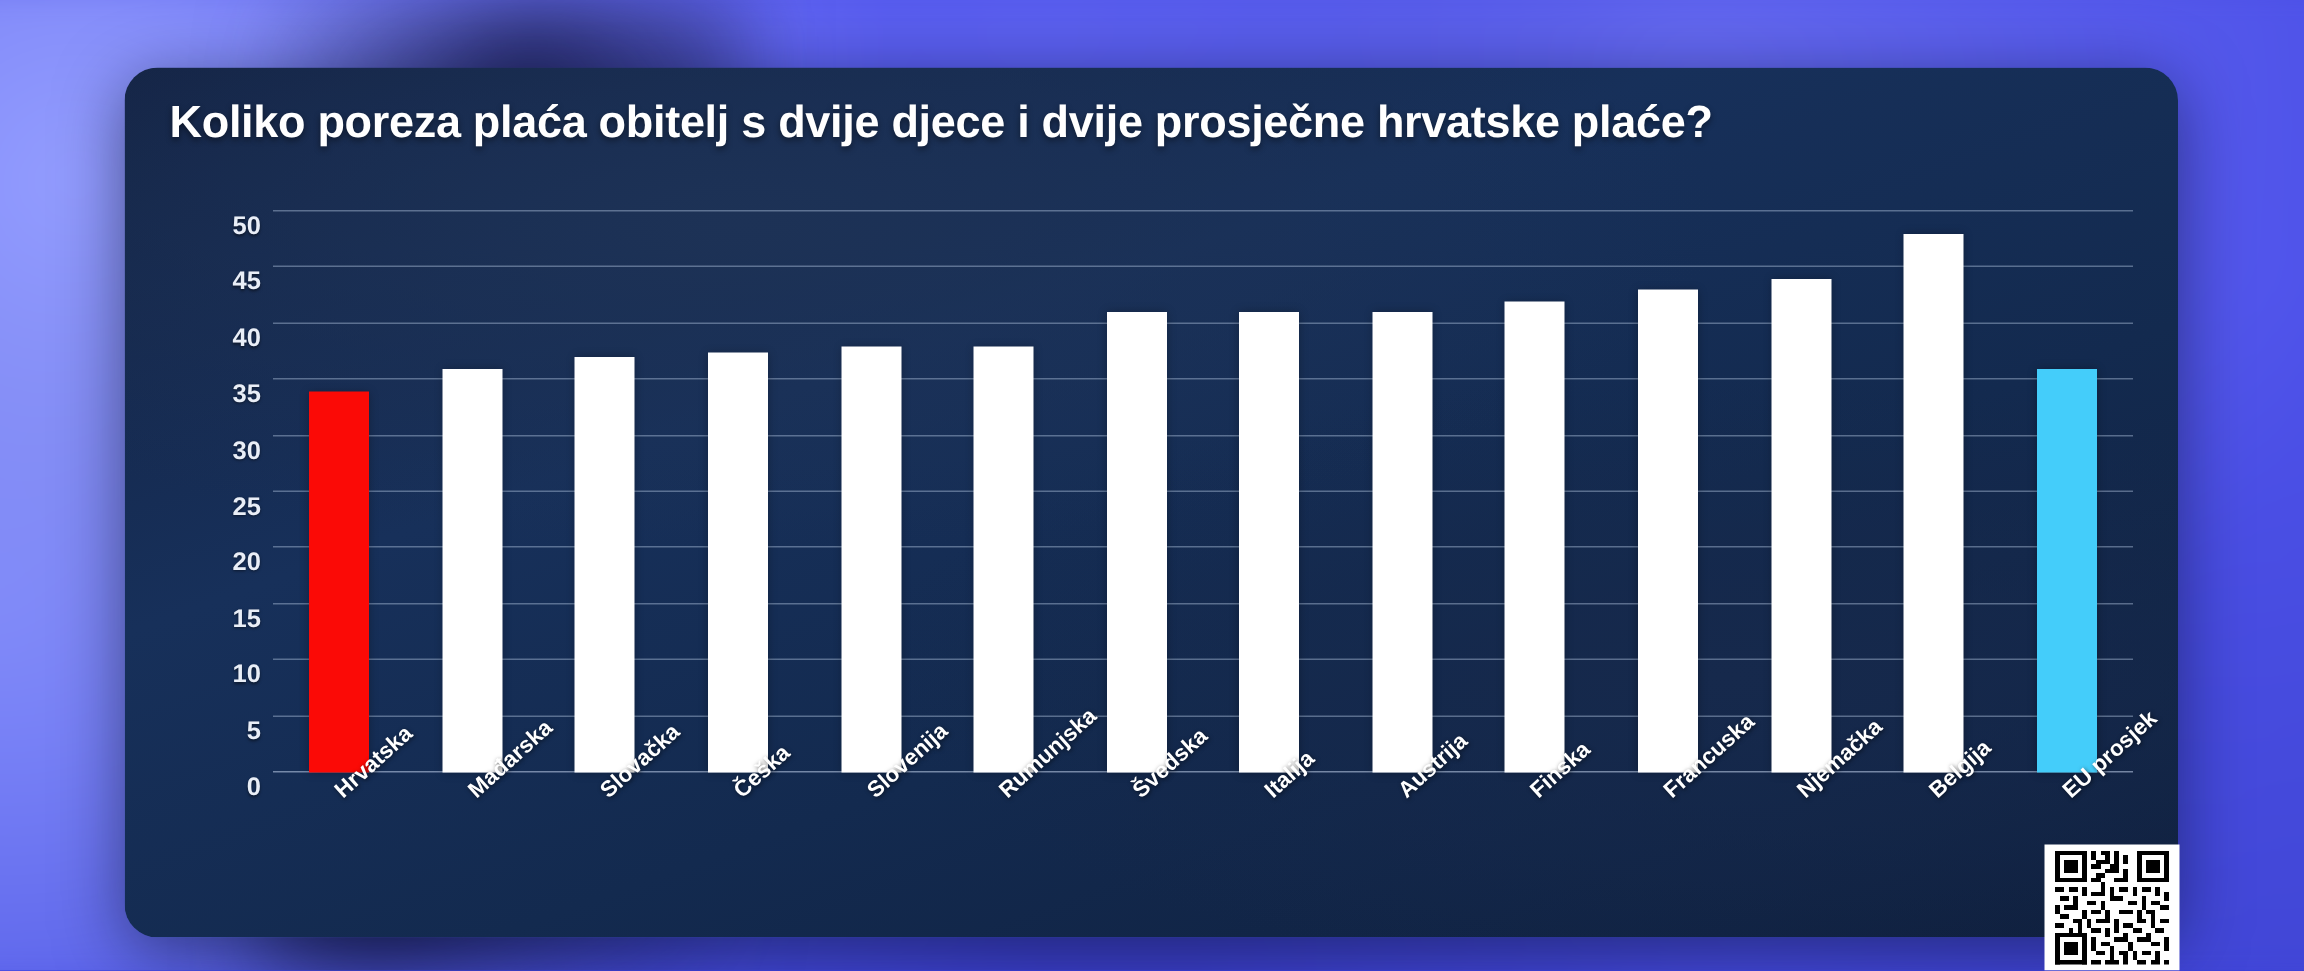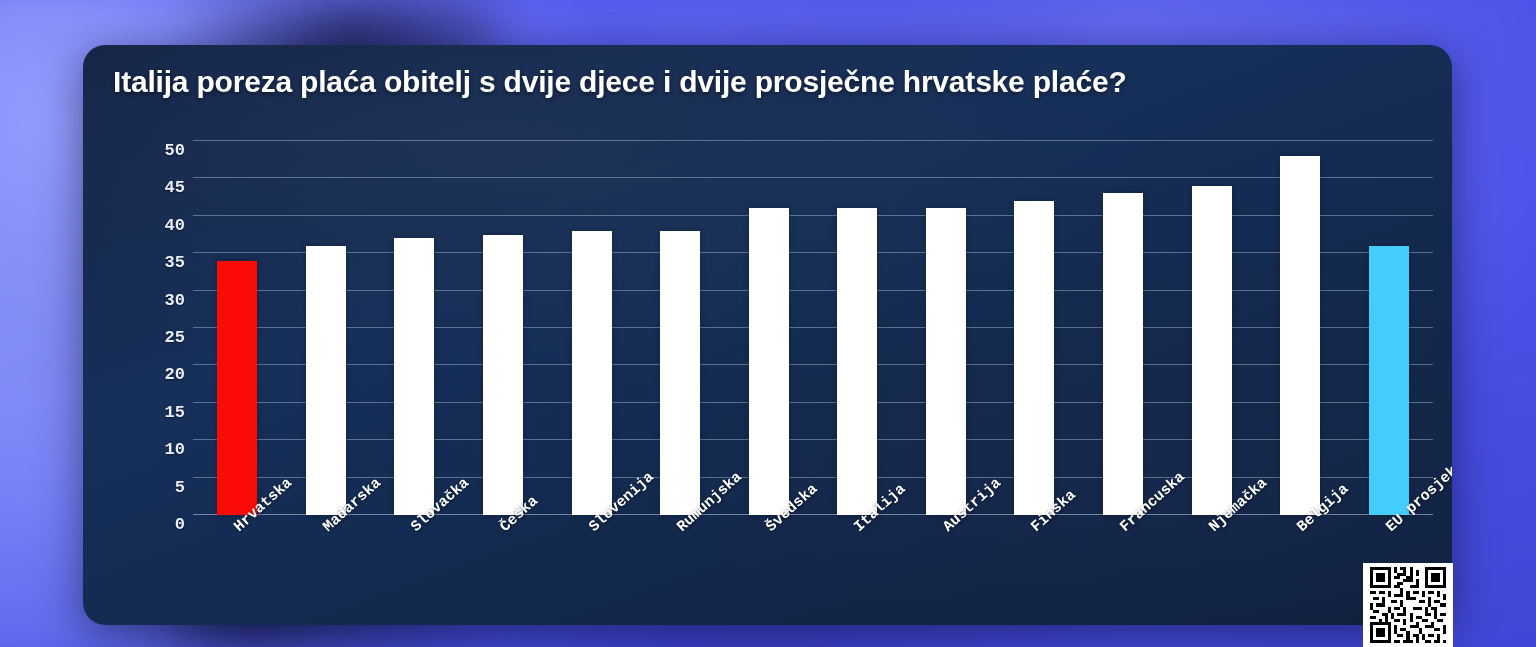--- a/index.html
+++ b/index.html
@@ -58,25 +58,24 @@
     font-size:30px;
     font-weight:bold;
     letter-spacing:-.2px;
     white-space:nowrap;
     text-shadow:0 2px 4px rgba(0,0,0,.45);
   }
 
   
   #plot-area {
     position:absolute;
-    left:110px;  
+    left:99px;  
     top:96px;    
     width:1240px;
     height:374px; 
-    font-family:Liberation Mono, monospace;
   }
 
   .gridline {
     position:absolute;
     left:0; width:100%;
     height:1px;
     background:rgba(186,205,232,.42);
   }
   .gridline.zero { background:rgba(196,214,238,.55); }
 
@@ -142,21 +141,21 @@
   #qr-code svg { display:block; width:100%; height:100%; }
 </style>
 </head>
 <body>
 
 <div id="backdrop"></div>
 <div id="backdrop-dark-streak"></div>
 
 <div id="card">
 
-  <div id="chart-title">Italija poreza plaća obitelj s dvije djece i dvije prosječne hrvatske plaće?</div>
+  <div id="chart-title">Koliko poreza plaća obitelj s dvije djece i dvije prosječne hrvatske plaće?</div>
 
   <div id="plot-area">
     <div id="gridlines">
         <div class="gridline" style="bottom: 100%;"></div>
         <div class="gridline" style="bottom: 90%;"></div>
         <div class="gridline" style="bottom: 80%;"></div>
         <div class="gridline" style="bottom: 70%;"></div>
         <div class="gridline" style="bottom: 60%;"></div>
         <div class="gridline" style="bottom: 50%;"></div>
         <div class="gridline" style="bottom: 40%;"></div>

